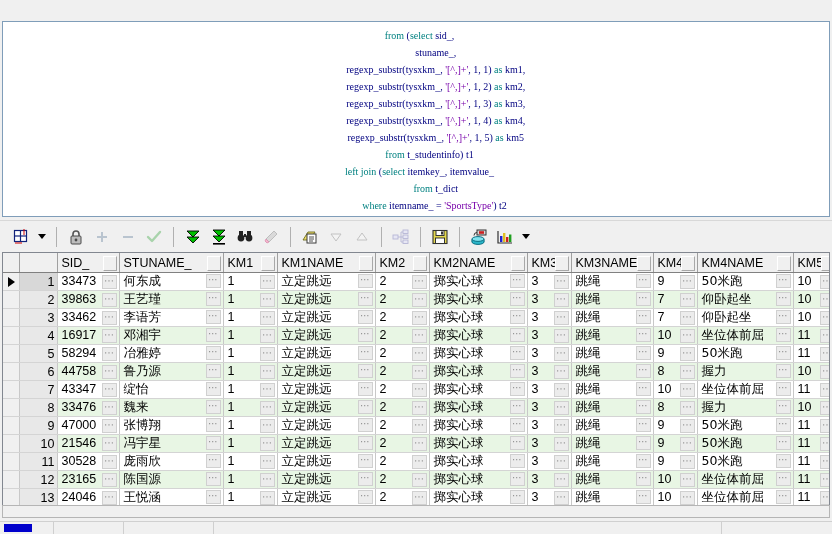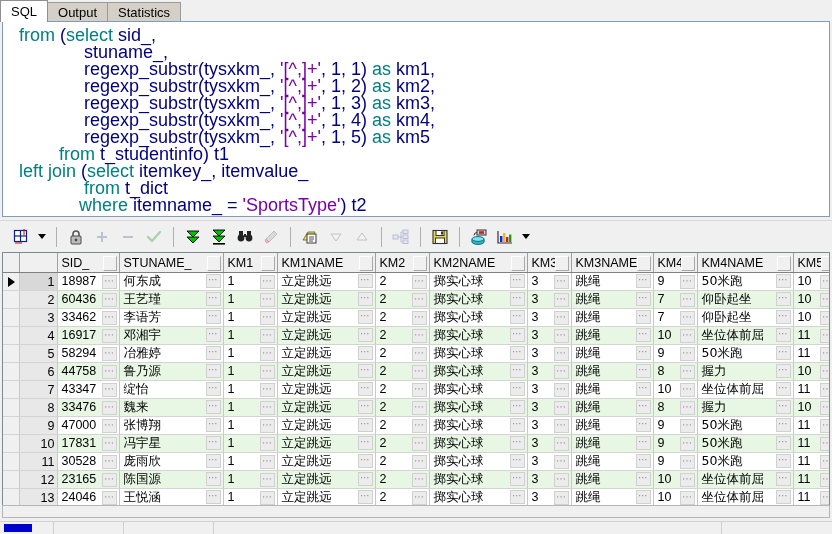--- a/index.html
+++ b/index.html
@@ -66,25 +66,26 @@
     left: 2px; top: 21px;
     width: 828px;
     height: 196px;
     background: #ffffff;
     border: 1px solid #7f9db9;
     box-sizing: border-box;
     overflow: hidden;
   }
   .editor {
     padding: 5px 4px 0 6px;
-    font-family: Liberation Sans, sans-serif;
-    font-size: 18px;
+    font-family: Liberation Serif, serif;
+    font-size: 10px;
     line-height: 17px;
     white-space: pre;
     color: #000080;
+    text-align: center;
   }
   .kw      { color: #008080; }
   .str     { color: #7700aa; }
 
   
   .toolbar {
     position: absolute;
     left: 0; top: 220px;
     width: 832px;
     height: 32px;
@@ -252,26 +253,20 @@
     text-align: center;
     color: #000;
     padding-top: 1px;
   }
 </style>
 </head>
 <body>
 
 <div id="app">
 
-  <div class="tabstrip">
-    <div class="tab active">SQL</div>
-    <div class="tab">Output</div>
-    <div class="tab">Statistics</div>
-    <div class="tabstrip-filler"></div>
-  </div>
 
   <div class="editor-wrap">
     <div class="editor" id="editor-body"><div>  <span class="kw">from</span> (<span class="kw">select</span> sid_,</div><div>               stuname_,</div><div>               regexp_substr(tysxkm_, <span class="str">'[^,]+'</span>, 1, 1) <span class="kw">as</span> km1,</div><div>               regexp_substr(tysxkm_, <span class="str">'[^,]+'</span>, 1, 2) <span class="kw">as</span> km2,</div><div>               regexp_substr(tysxkm_, <span class="str">'[^,]+'</span>, 1, 3) <span class="kw">as</span> km3,</div><div>               regexp_substr(tysxkm_, <span class="str">'[^,]+'</span>, 1, 4) <span class="kw">as</span> km4,</div><div>               regexp_substr(tysxkm_, <span class="str">'[^,]+'</span>, 1, 5) <span class="kw">as</span> km5</div><div>          <span class="kw">from</span> t_studentinfo) t1</div><div>  <span class="kw">left</span> <span class="kw">join</span> (<span class="kw">select</span> itemkey_, itemvalue_</div><div>               <span class="kw">from</span> t_dict</div><div>              <span class="kw">where</span> itemname_ = <span class="str">'SportsType'</span>) t2</div></div>
   </div>
 
   <div class="toolbar">
 
     <div class="tbtn">
       <svg width="18" height="18" viewBox="0 0 18 18">
         <rect x="2.5" y="2.5" width="12" height="11" fill="#ffffff" stroke="#11227a" stroke-width="1.2"></rect>
@@ -446,36 +441,36 @@
           <th><span>KM5</span><span class="hgrip"></span></th>
 
         </tr>
       </thead>
       <tbody id="grid-body">
           <tr class="odd current">
             <td class="marker">
               <div class="arrowcell"></div>
             </td>
             <td class="rownum">1</td>
-            <td class=""><span class="dots">⋯</span><span>18987</span></td>
+            <td class=""><span class="dots">⋯</span><span>33473</span></td>
             <td class="cjk"><span class="dots">⋯</span><span>何东成</span></td>
             <td class=""><span class="dots">⋯</span><span>1</span></td>
             <td class="cjk"><span class="dots">⋯</span><span>立定跳远</span></td>
             <td class=""><span class="dots">⋯</span><span>2</span></td>
             <td class="cjk"><span class="dots">⋯</span><span>掷实心球</span></td>
             <td class=""><span class="dots">⋯</span><span>3</span></td>
             <td class="cjk"><span class="dots">⋯</span><span>跳绳</span></td>
             <td class=""><span class="dots">⋯</span><span>9</span></td>
             <td class="cjk"><span class="dots">⋯</span><span>50米跑</span></td>
             <td class=""><span class="dots">⋯</span><span>10</span></td>
           </tr>
           <tr class="even">
             <td class="marker"></td>
             <td class="rownum">2</td>
-            <td class=""><span class="dots">⋯</span><span>60436</span></td>
+            <td class=""><span class="dots">⋯</span><span>39863</span></td>
             <td class="cjk"><span class="dots">⋯</span><span>王艺瑾</span></td>
             <td class=""><span class="dots">⋯</span><span>1</span></td>
             <td class="cjk"><span class="dots">⋯</span><span>立定跳远</span></td>
             <td class=""><span class="dots">⋯</span><span>2</span></td>
             <td class="cjk"><span class="dots">⋯</span><span>掷实心球</span></td>
             <td class=""><span class="dots">⋯</span><span>3</span></td>
             <td class="cjk"><span class="dots">⋯</span><span>跳绳</span></td>
             <td class=""><span class="dots">⋯</span><span>7</span></td>
             <td class="cjk"><span class="dots">⋯</span><span>仰卧起坐</span></td>
             <td class=""><span class="dots">⋯</span><span>10</span></td>
@@ -581,21 +576,21 @@
             <td class="cjk"><span class="dots">⋯</span><span>掷实心球</span></td>
             <td class=""><span class="dots">⋯</span><span>3</span></td>
             <td class="cjk"><span class="dots">⋯</span><span>跳绳</span></td>
             <td class=""><span class="dots">⋯</span><span>9</span></td>
             <td class="cjk"><span class="dots">⋯</span><span>50米跑</span></td>
             <td class=""><span class="dots">⋯</span><span>11</span></td>
           </tr>
           <tr class="even">
             <td class="marker"></td>
             <td class="rownum">10</td>
-            <td class=""><span class="dots">⋯</span><span>17831</span></td>
+            <td class=""><span class="dots">⋯</span><span>21546</span></td>
             <td class="cjk"><span class="dots">⋯</span><span>冯宇星</span></td>
             <td class=""><span class="dots">⋯</span><span>1</span></td>
             <td class="cjk"><span class="dots">⋯</span><span>立定跳远</span></td>
             <td class=""><span class="dots">⋯</span><span>2</span></td>
             <td class="cjk"><span class="dots">⋯</span><span>掷实心球</span></td>
             <td class=""><span class="dots">⋯</span><span>3</span></td>
             <td class="cjk"><span class="dots">⋯</span><span>跳绳</span></td>
             <td class=""><span class="dots">⋯</span><span>9</span></td>
             <td class="cjk"><span class="dots">⋯</span><span>50米跑</span></td>
             <td class=""><span class="dots">⋯</span><span>11</span></td>

